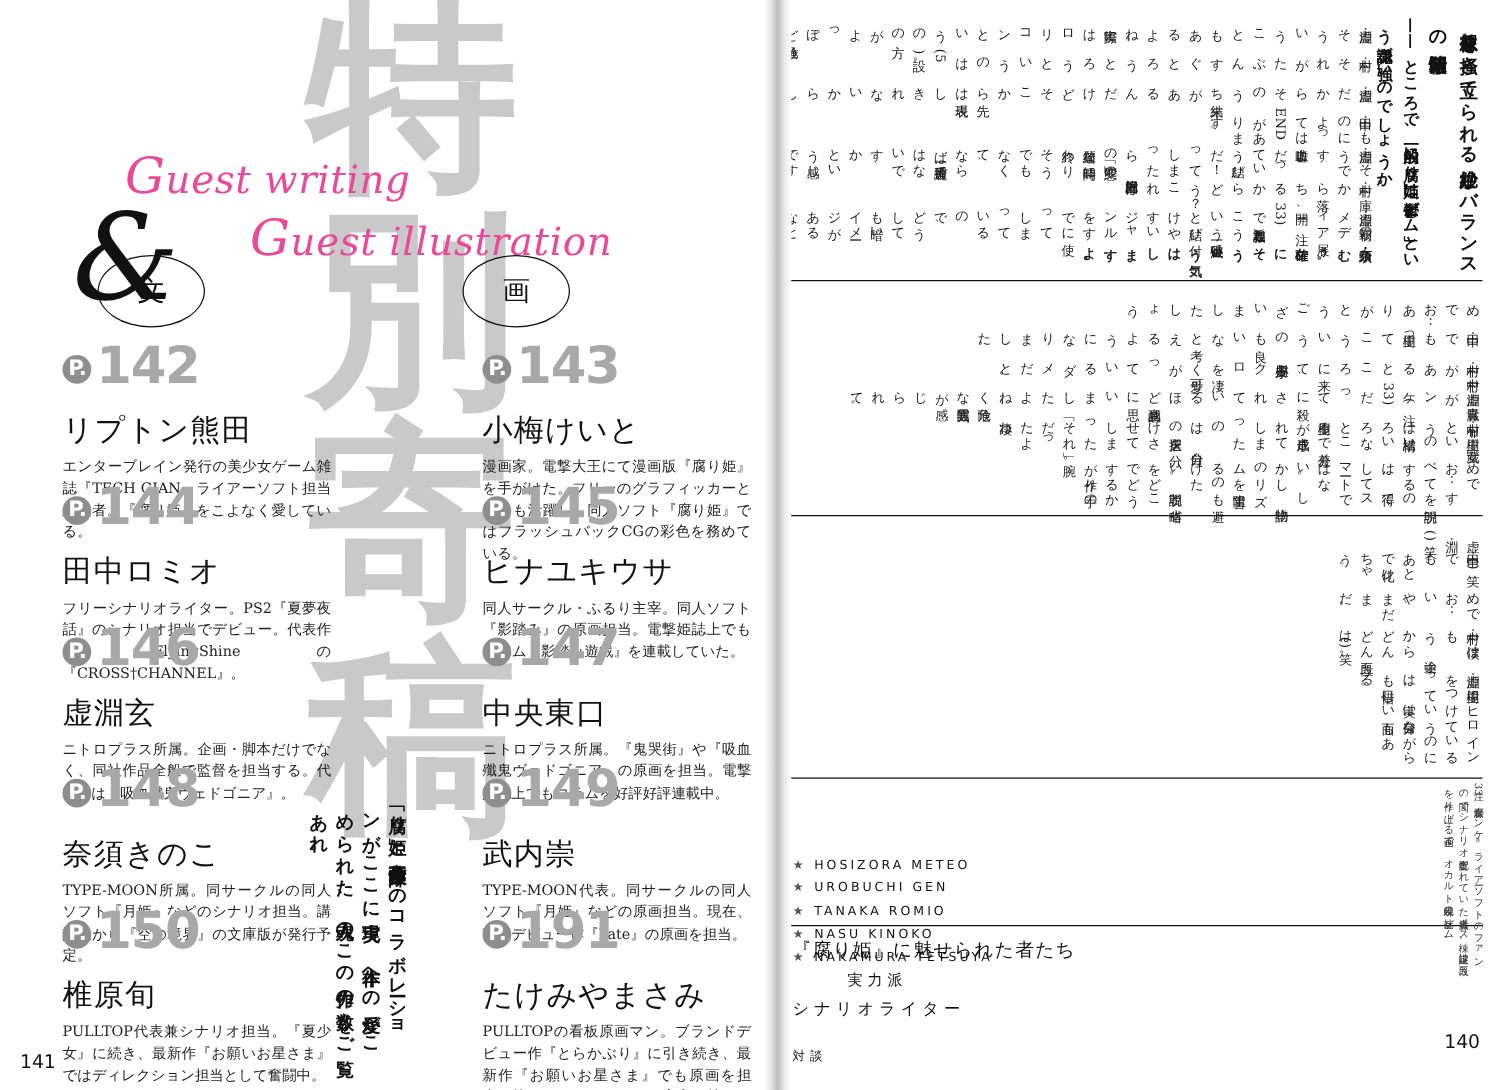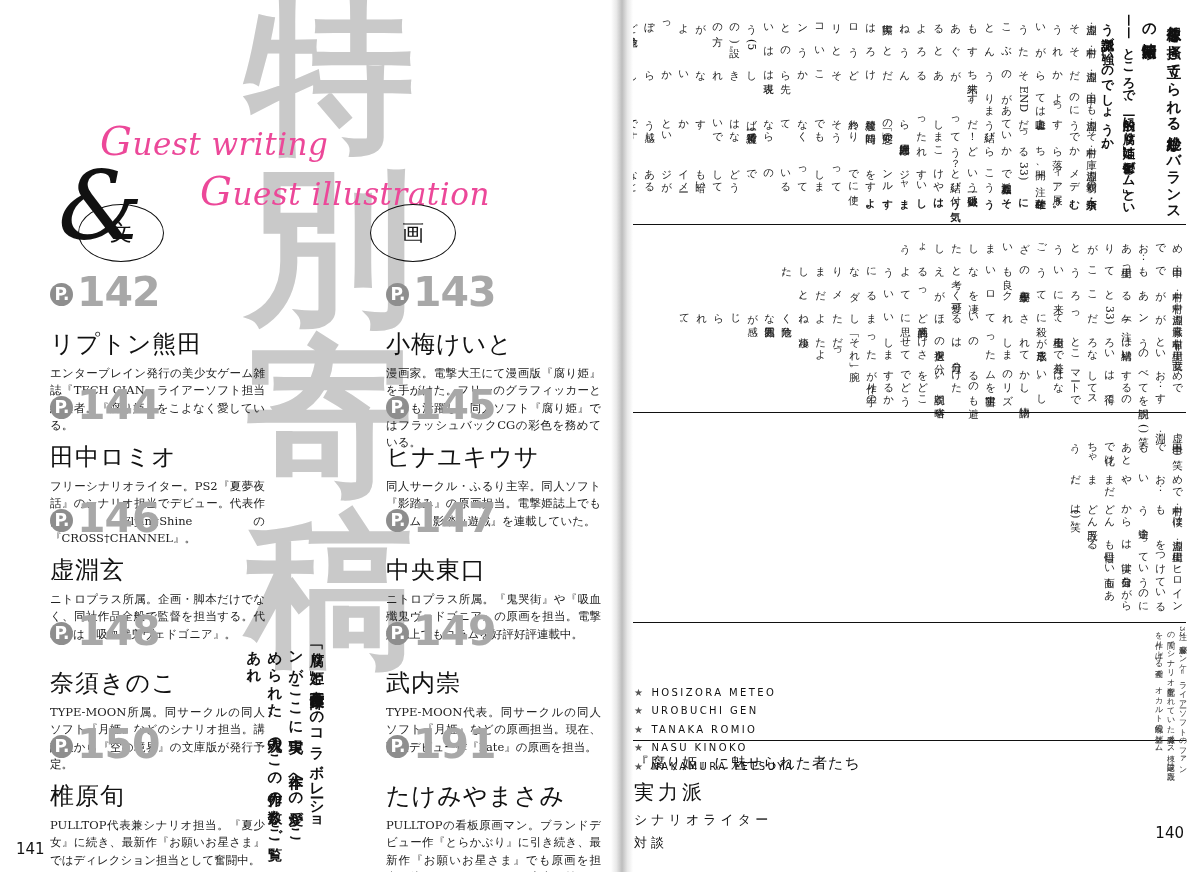--- a/index.html
+++ b/index.html
@@ -136,23 +136,23 @@
     position:absolute; left:20px; bottom:96px; z-index:6;
     font-family:"DejaVu Sans", sans-serif;
     font-size:10px; letter-spacing:2.4px; color:#111; line-height:1.85;
   }
   .namelist .star { color:#555; margin-right:6px; }
   .footer-title {
     position:absolute; left:20px; bottom:20px; z-index:6;
     font-family:"DejaVu Serif", serif; color:#111;
   }
   .footer-title .ft1 { font-size:15px; letter-spacing:1px; }
-  .footer-title .ft2 { font-size:20px; letter-spacing:4px; margin-top:6px; }
+  .footer-title .ft2 { font-size:12px; letter-spacing:4px; margin-top:6px;margin-left:44px; }
   .footer-title .ft3 { font-size:13px; letter-spacing:4px; margin-top:5px; }
-  .footer-title .ft4 { font-size:13px; letter-spacing:4px; margin-top:5px; }
+  .footer-title .ft4 { font-size:10px; letter-spacing:4px; margin-top:22px; }
 
   .notes-v {
     position:absolute; right:12px; bottom:96px; z-index:6; height:150px;
     writing-mode:vertical-rl; font-family:"DejaVu Serif", serif;
     font-size:8px; line-height:1.5; color:#333; letter-spacing:.2px;
   }
   .page-edge {
     position:absolute; left:0; top:0; width:10px; height:872px;
     background:linear-gradient(to right,#d6d6d6,#ffffff); z-index:2;
   }

